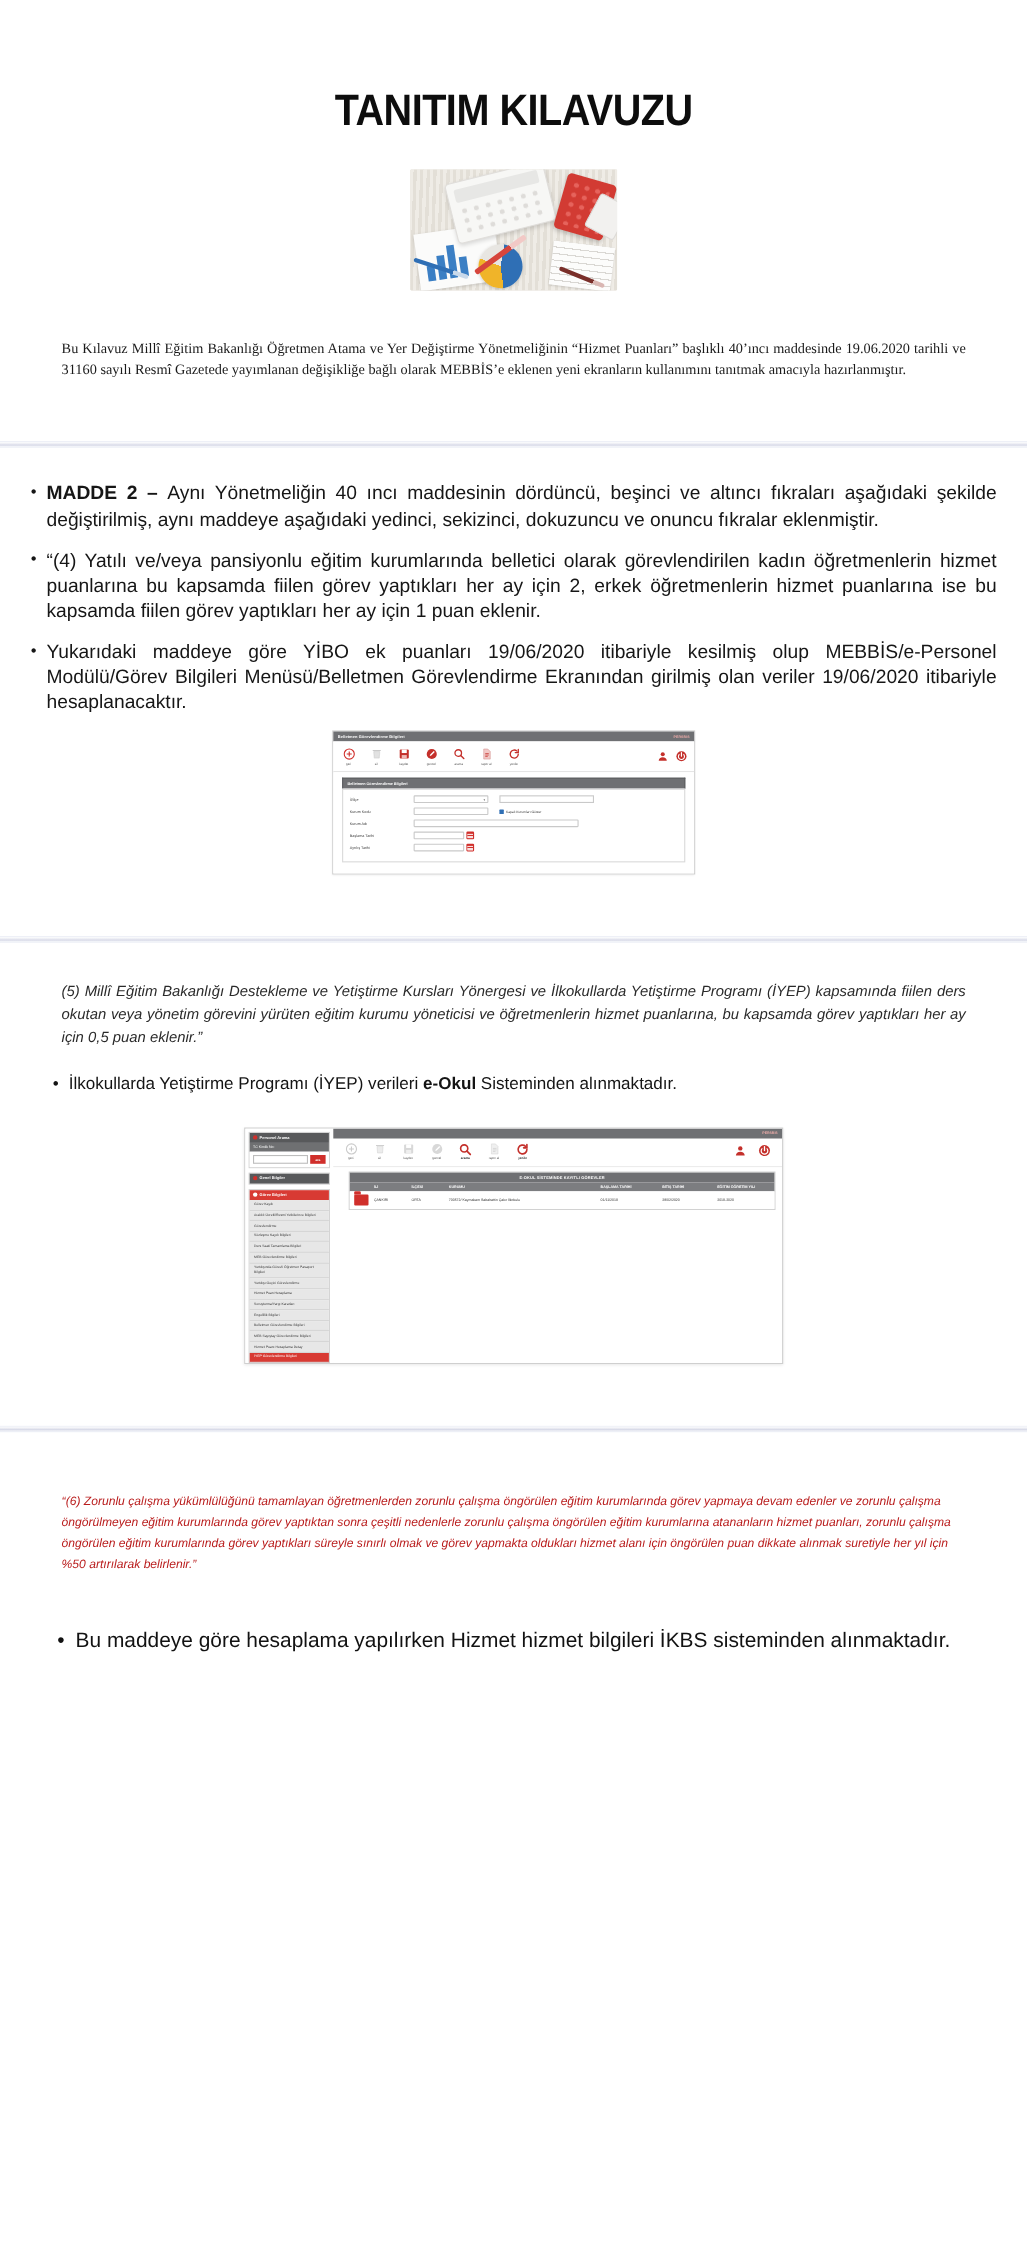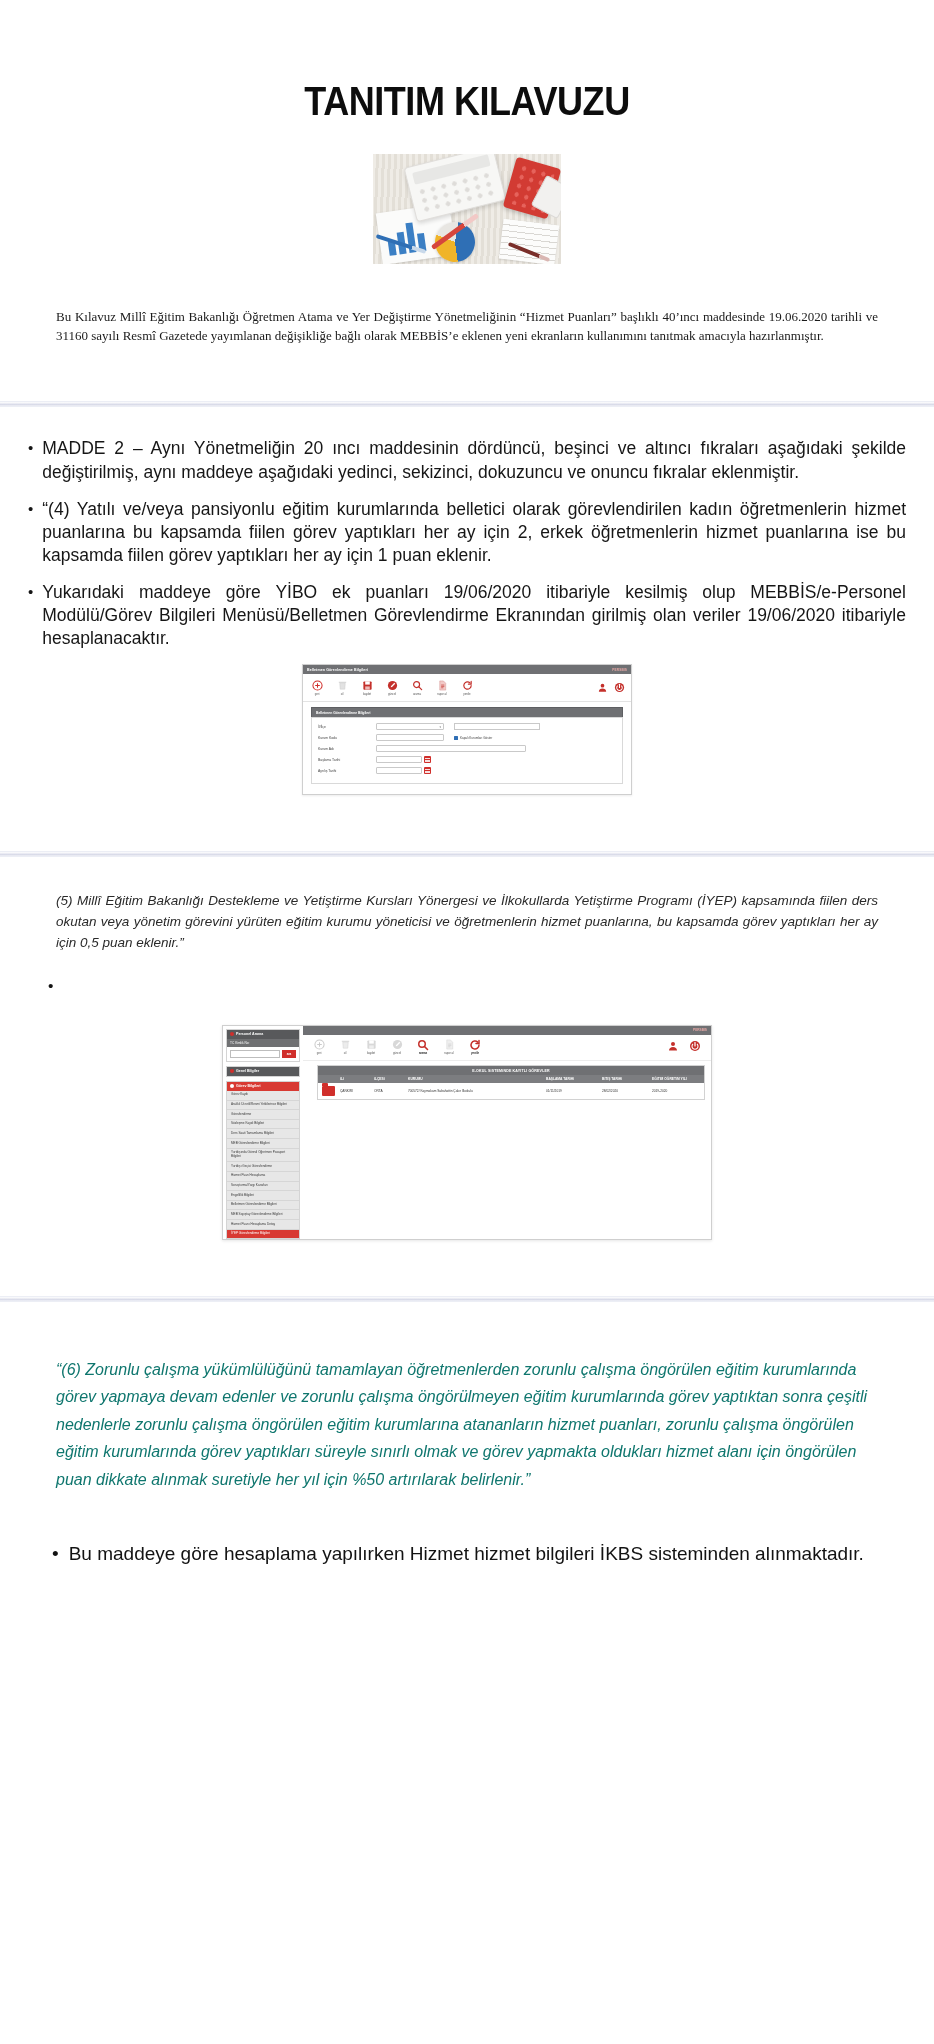--- a/index.html
+++ b/index.html
@@ -132,21 +132,21 @@
   .bullet {
     display: flex;
     gap: 9px;
     margin-bottom: 14px;
     font-size: 17.5px;
     line-height: 1.32;
     color: #161616;
   }
   .bullet .dot { flex: 0 0 auto; font-size: 15px; line-height: 1.45; }
   .bullet .txt { flex: 1 1 auto; text-align: justify; }
-  .bullet .txt b { font-weight: normal; }
+  .bullet .txt b { font-weight: bold; }
 
   
   .shot1-wrap { display: flex; justify-content: center; margin-top: 14px; }
   .shot1 {
     width: 330px; background: #ffffff; border: 1px solid #cfcfcf;
     font-size: 4px; position: relative; box-shadow: 0 1px 2px rgba(0,0,0,.08);
   }
   .shot1 .topbar {
     height: 9px; background: #6f7073; display: flex; align-items: center; padding: 0 4px;
     color: #ffffff; font-size: 3.6px; font-weight: bold; letter-spacing: .1px;
@@ -282,23 +282,23 @@
       radial-gradient(circle at 92% 75%, rgba(0,0,0,.03) 0 24px, transparent 25px),
       radial-gradient(circle at 30% 85%, rgba(0,0,0,.03) 0 22px, transparent 23px),
       #fafafa;
     z-index: -1;
   }
 
   
   .italic-para2 {
     margin: 54px 56px 0 56px;
     font-style: italic;
-    font-size: 16px;
+    font-size: 11px;
     line-height: 1.72;
-    color: #0f766e;
+    color: #b91c1c;
   }
   .bullet-last {
     margin: 48px 52px 0 52px;
     display: flex; gap: 10px; font-size: 19px; line-height: 1.3; color: #121212;
   }
   .bullet-last b { font-weight: normal; }
   .tail { height: 64px; }
 </style>
 </head>
 <body>
@@ -332,21 +332,21 @@
     <div class="slide1-pad"></div>
   </section>
 
   <div class="slide-divider"></div>
 
   <section class="slide">
     <div class="bullets">
 
       <div class="bullet">
         <span class="dot">•</span>
-        <span class="txt"><b>MADDE 2 – </b><span>Aynı Yönetmeliğin 20 ıncı maddesinin dördüncü, beşinci ve altıncı fıkraları aşağıdaki şekilde değiştirilmiş, aynı maddeye aşağıdaki yedinci, sekizinci, dokuzuncu ve onuncu fıkralar eklenmiştir.</span></span>
+        <span class="txt"><b>MADDE 2 – </b><span>Aynı Yönetmeliğin 40 ıncı maddesinin dördüncü, beşinci ve altıncı fıkraları aşağıdaki şekilde değiştirilmiş, aynı maddeye aşağıdaki yedinci, sekizinci, dokuzuncu ve onuncu fıkralar eklenmiştir.</span></span>
       </div>
 
       <div class="bullet">
         <span class="dot">•</span>
         <span class="txt">“(4) Yatılı ve/veya pansiyonlu eğitim kurumlarında belletici olarak görevlendirilen kadın öğretmenlerin hizmet puanlarına bu kapsamda fiilen görev yaptıkları her ay için 2, erkek öğretmenlerin hizmet puanlarına ise bu kapsamda fiilen görev yaptıkları her ay için 1 puan eklenir.</span>
       </div>
 
       <div class="bullet">
         <span class="dot">•</span>
         <span class="txt">Yukarıdaki maddeye göre YİBO ek puanları 19/06/2020 itibariyle kesilmiş olup MEBBİS/e-Personel Modülü/Görev Bilgileri Menüsü/Belletmen Görevlendirme Ekranından girilmiş olan veriler 19/06/2020 itibariyle hesaplanacaktır.</span>
@@ -503,20 +503,21 @@
   </section>
 
   <div class="slide-divider"></div>
 
   <section class="slide">
 
     <p class="italic-para">(5) Millî Eğitim Bakanlığı Destekleme ve Yetiştirme Kursları Yönergesi ve İlkokullarda Yetiştirme Programı (İYEP) kapsamında fiilen ders okutan veya yönetim görevini yürüten eğitim kurumu yöneticisi ve öğretmenlerin hizmet puanlarına, bu kapsamda görev yaptıkları her ay için 0,5 puan eklenir.”</p>
 
     <div class="bullet-mid">
       <span class="dot">•</span>
+      <span><span>İlkokullarda Yetiştirme Programı (İYEP) verileri </span><b>e-Okul</b><span> Sisteminden alınmaktadır.</span></span>
     </div>
 
     <div class="shot2-wrap">
       <div class="shot2">
         <div class="watermark"></div>
 
         <div class="sidebar">
 
           <div class="sb-card">
             <div class="sb-hd">

